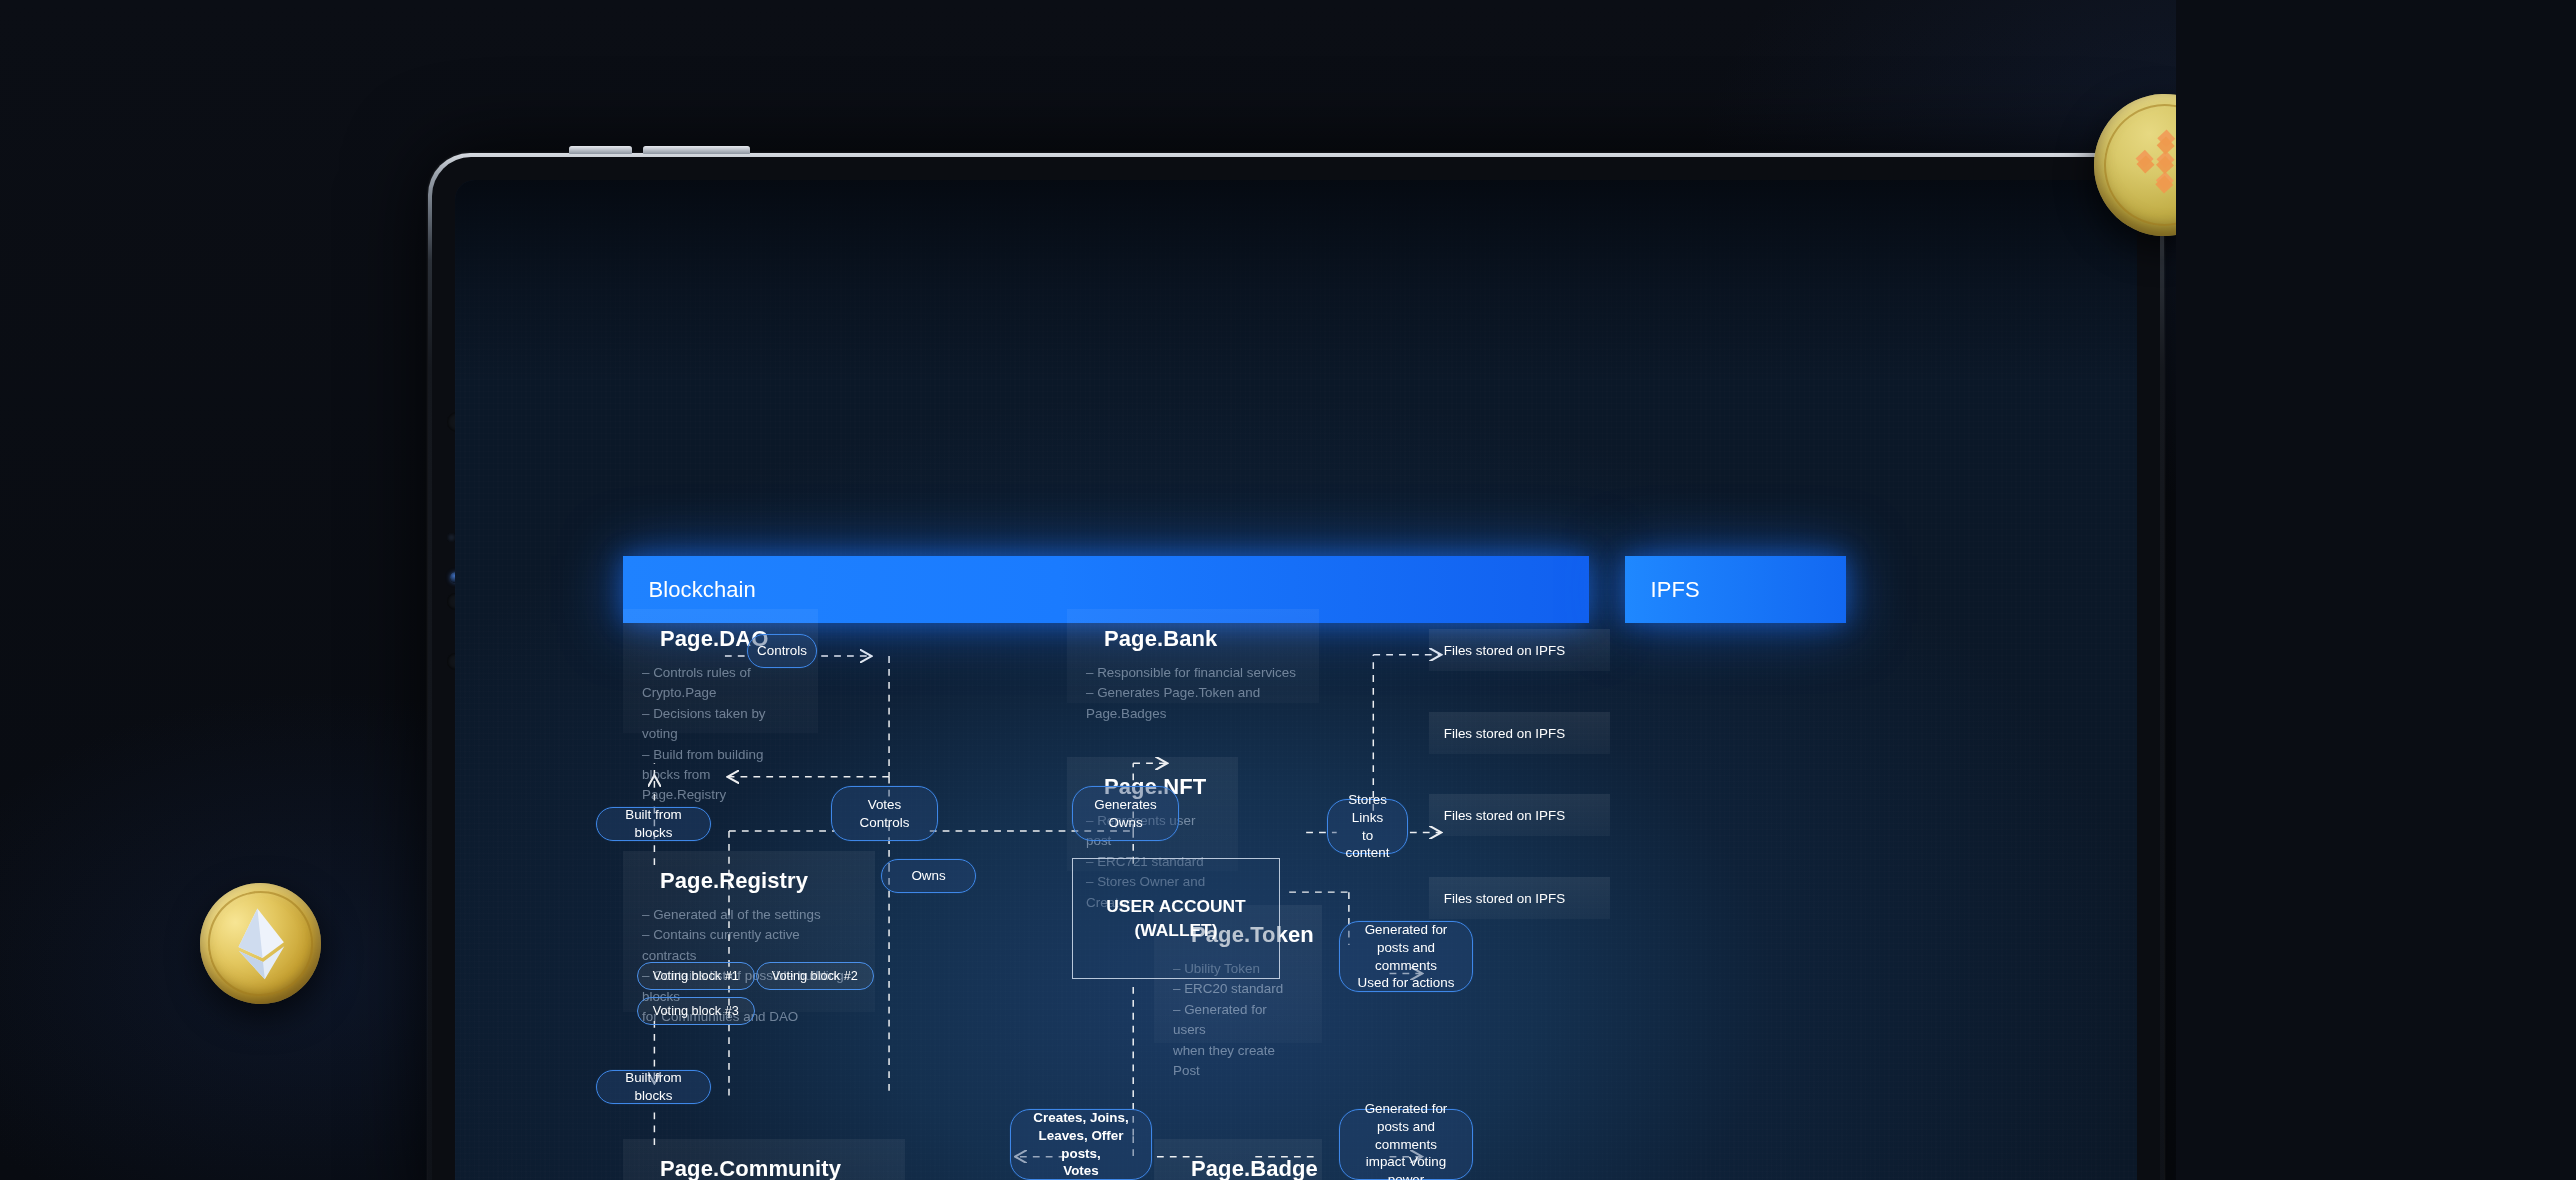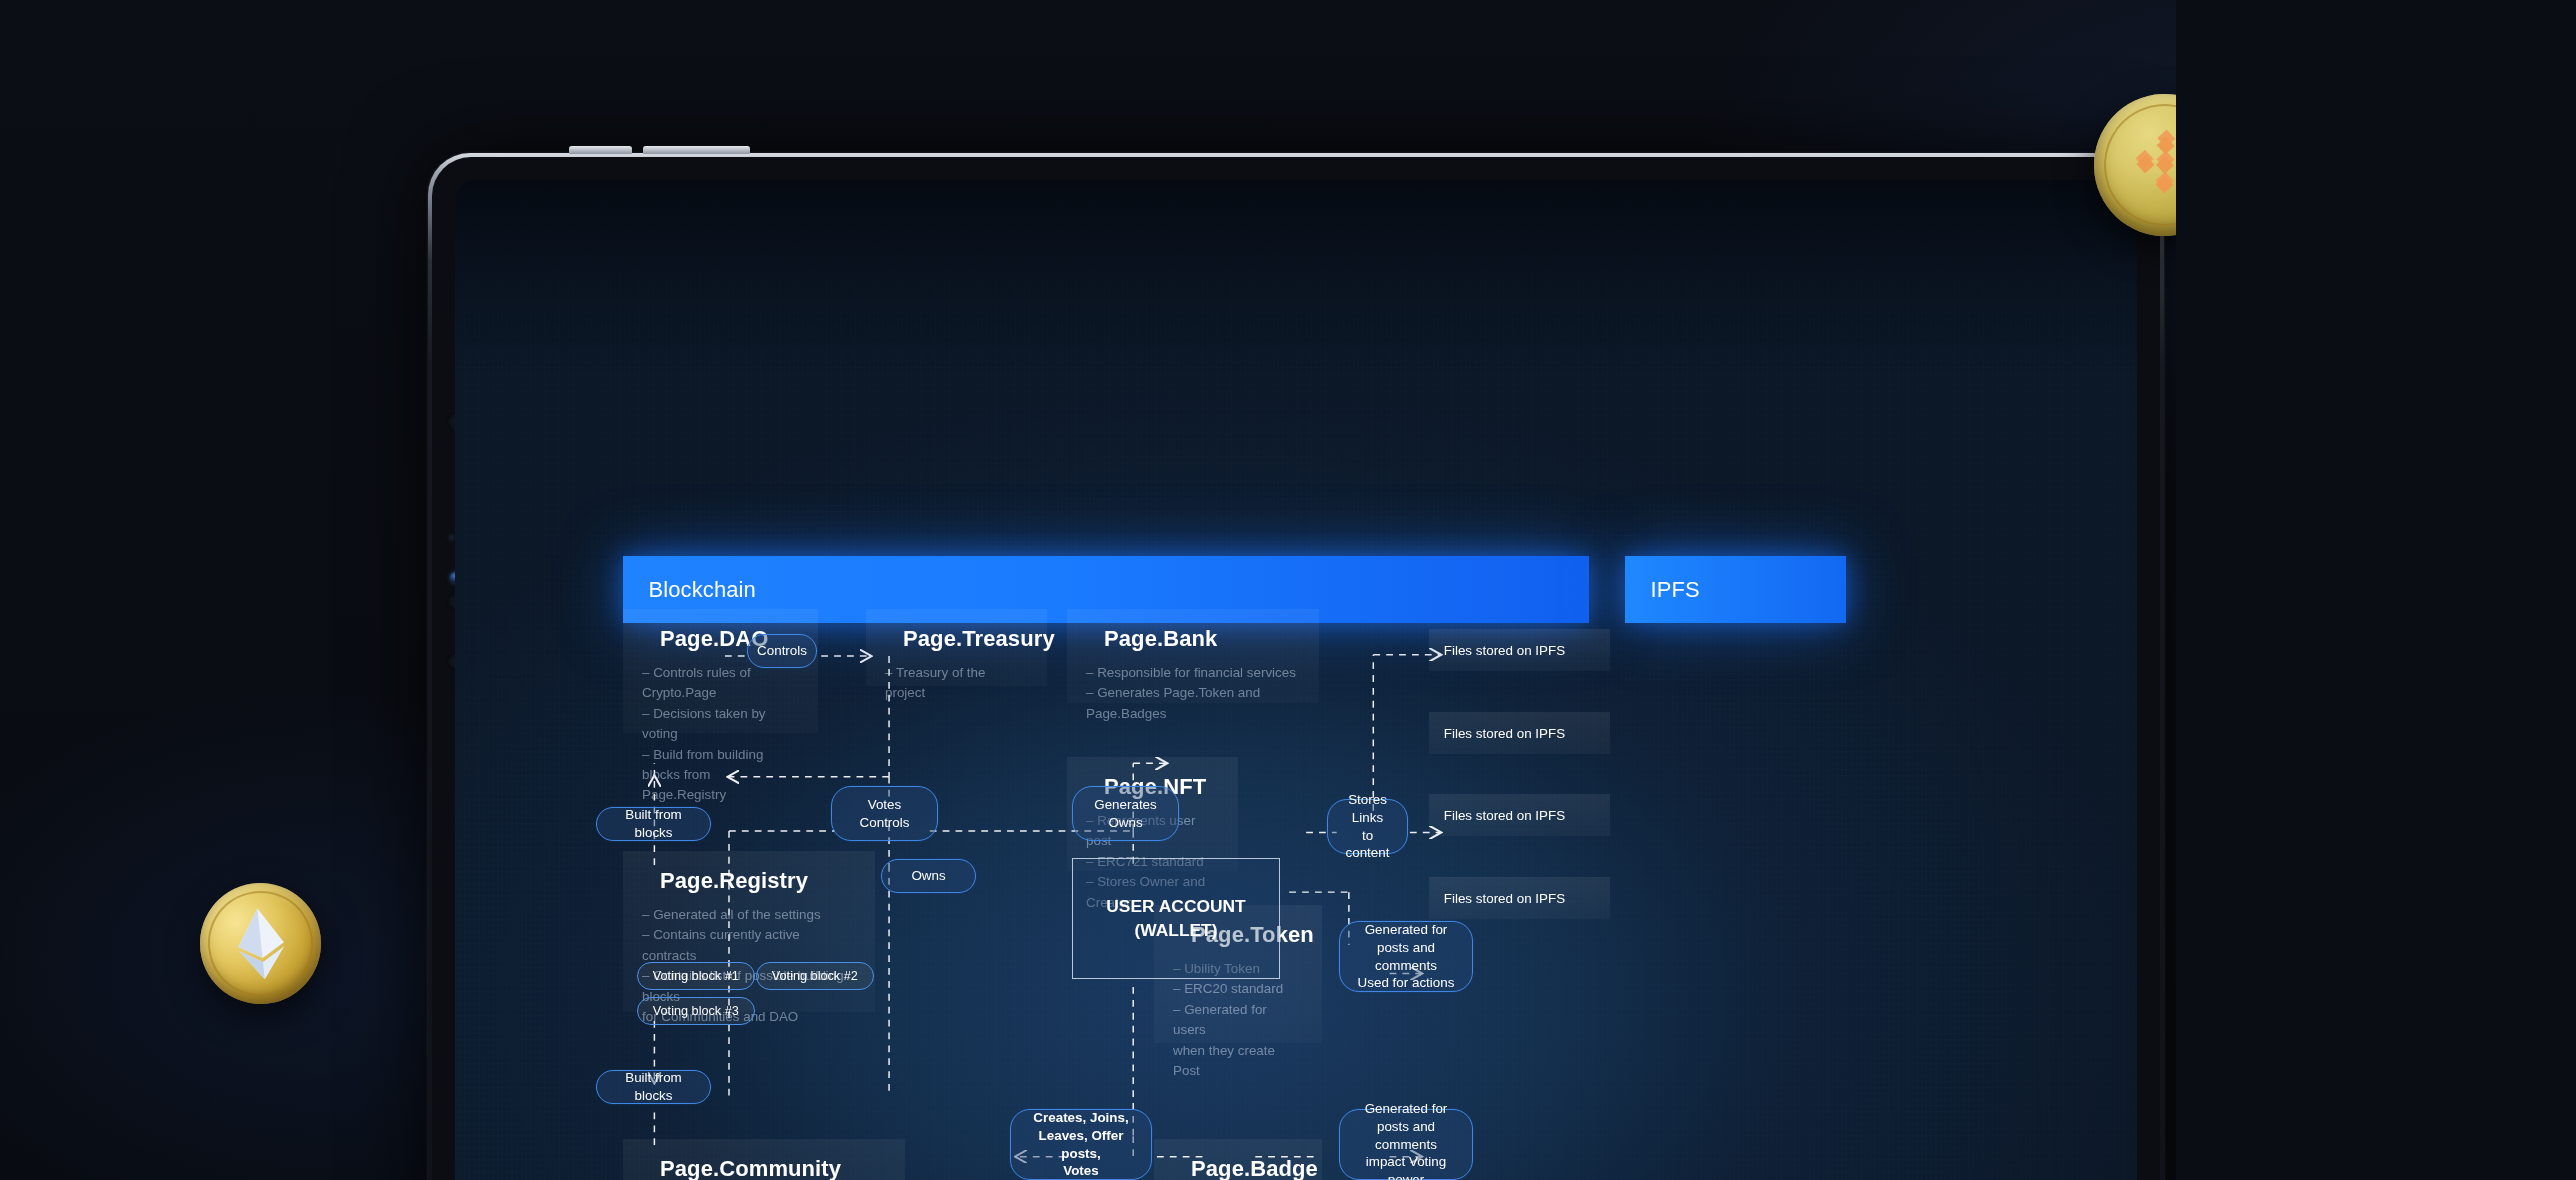--- a/index.html
+++ b/index.html
@@ -244,24 +244,20 @@
           </div>
 
           <div class="card" style="left:168px; top:429px; width:195px; height:124px;">
             <div class="ttl">Page.DAO</div>
             <div class="li">– Controls rules of Crypto.Page</div>
             <div class="li">– Decisions taken by voting</div>
             <div class="li">– Build from building blocks from</div>
             <div class="li">Page.Registry</div>
           </div>
 
-          <div class="card" style="left:411px; top:429px; width:181px; height:77px;">
-            <div class="ttl">Page.Treasury</div>
-            <div class="li">– Treasury of the project</div>
-          </div>
 
           <div class="card" style="left:612px; top:429px; width:252px; height:94px;">
             <div class="ttl">Page.Bank</div>
             <div class="li">– Responsible for financial services</div>
             <div class="li">– Generates Page.Token and Page.Badges</div>
           </div>
 
           <div class="card" style="left:612px; top:577px; width:171px; height:114px;">
             <div class="ttl">Page.NFT</div>
             <div class="li">– Represents user post</div>

